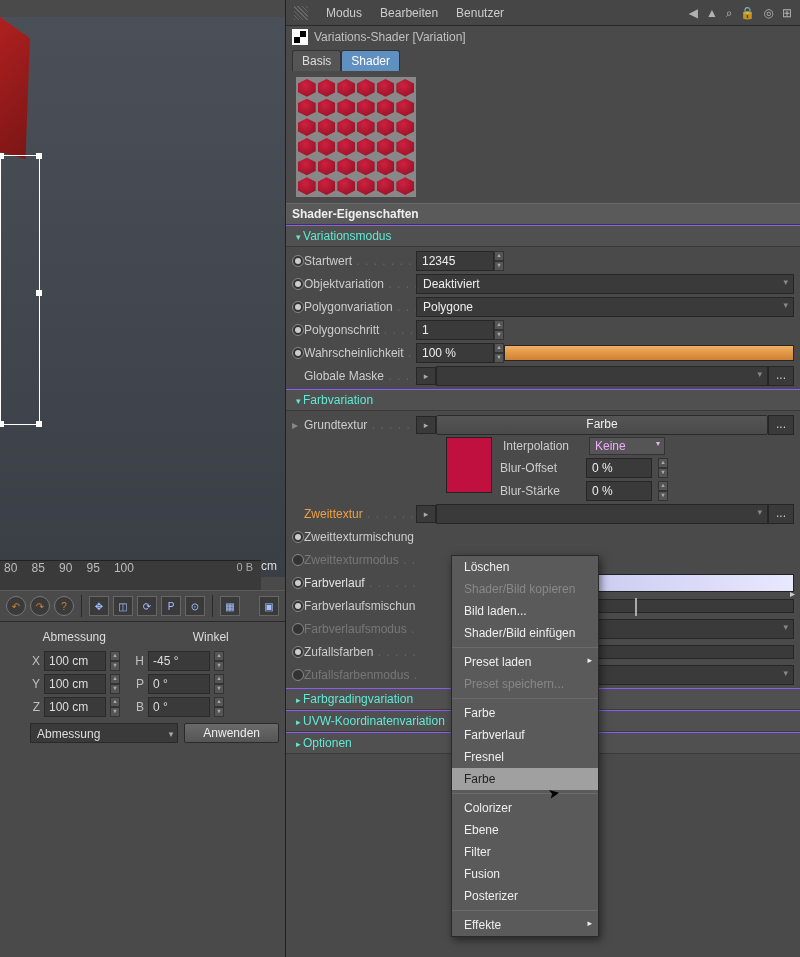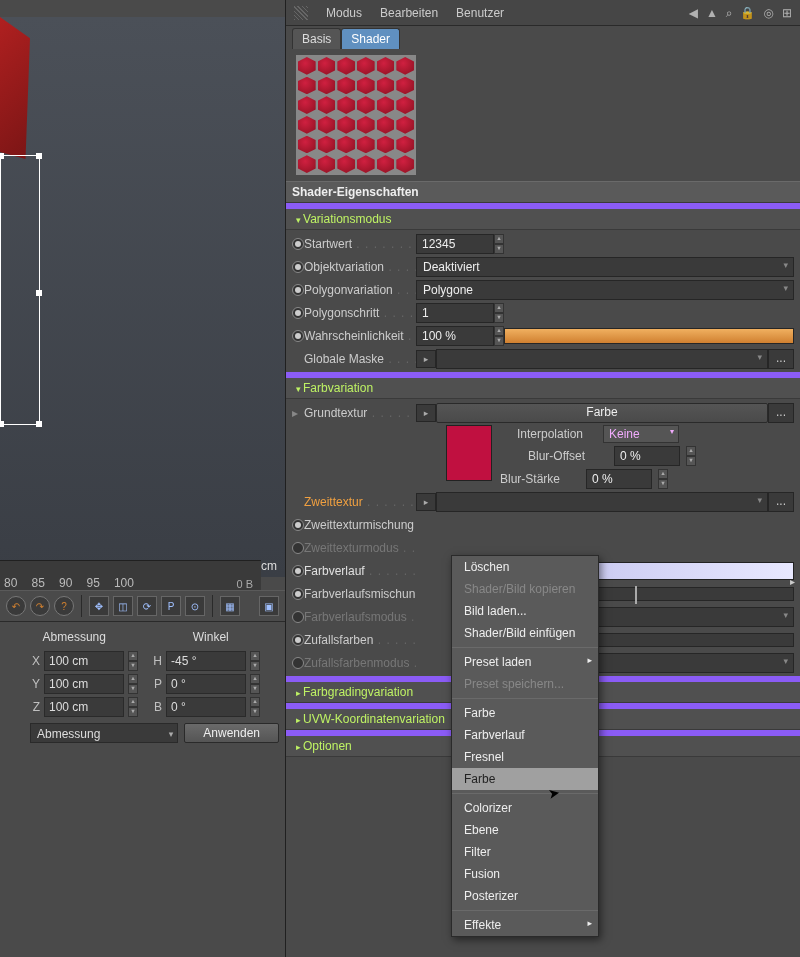--- a/index.html
+++ b/index.html
@@ -4,35 +4,35 @@
 <style>
   * { margin: 0; padding: 0; box-sizing: border-box; font-family: "Helvetica Neue", Arial, sans-serif; font-size: 12px; }
   body { background: #4a4a4a; color: #c0c0c0; width: 800px; height: 957px; overflow: hidden; position: relative; }
   
   .viewport { position: absolute; left: 0; top: 17px; width: 285px; height: 560px; background: linear-gradient(180deg, #4b5058 0%, #3a3e45 100%); }
   .viewport-sel { position: absolute; left: 0; top: 138px; width: 40px; height: 270px; border: 1px solid #fff; }
   .viewport-shape { position: absolute; left: 0; top: 0; width: 30px; height: 142px; background: linear-gradient(135deg, #b02020, #7a1515); clip-path: polygon(0 0, 100% 15%, 85% 100%, 0 95%); }
   .sel-handle { position: absolute; width: 6px; height: 6px; background: #fff; }
   .raster-label { position: absolute; bottom: 4px; right: 8px; color: #ddd; font-size: 12px; }
   
-  .timeline { position: absolute; left: 0; top: 560px; width: 261px; height: 30px; background: #3a3a3a; border-top: 1px solid #202020; display: flex; align-items: flex-end; }
+  .timeline { position: absolute; left: 0; top: 560px; width: 261px; height: 30px; background: #3a3a3a; border-top: 1px solid #202020; display: flex; align-items: flex-start; }
   .timeline-ticks { display:flex; gap: 4px; padding-left:4px; color:#bbb; font-size:11px;}
   .timeline-info { margin-left: auto; padding-right: 8px; color: #aaa; font-size: 11px; }
   
   .toolbar { position: absolute; left: 0; top: 590px; width: 285px; height: 32px; background: #4a4a4a; border-top: 1px solid #5a5a5a; border-bottom: 1px solid #2a2a2a; display: flex; align-items: center; padding: 0 6px; gap: 4px; }
   .tool-btn { width: 20px; height: 20px; border-radius: 10px; border: 1px solid #777; display:flex;align-items:center;justify-content:center; font-size:10px; color:#d08030; background:#3a3a3a; cursor:pointer;}
   .tool-sep { width: 1px; height: 22px; background: #2a2a2a; margin: 0 3px; }
   .tool-sq { width: 20px; height: 20px; background: #3a3a3a; border: 1px solid #666; display:flex;align-items:center;justify-content:center; font-size:10px; color:#a0c0ff; cursor:pointer;}
   
   .coords { position: absolute; left: 0; top: 622px; width: 285px; background: #4a4a4a; padding: 4px 6px; }
   .coord-header { display: flex; }
   .coord-header span { flex: 1; text-align: center; color: #ddd; font-size: 12px; padding: 4px; }
   .coord-row { display: flex; align-items: center; gap: 4px; margin: 3px 0; }
   .axis-label { width: 16px; text-align: right; display:inline-block; margin-left:18px;}
-  .num-input { background: #3a3a3a; border: 1px solid #2a2a2a; color: #ddd; padding: 2px 4px; width: 80px; height: 20px; }
+  .num-input { background: #3a3a3a; border: 1px solid #2a2a2a; color: #ddd; padding: 2px 4px; width: 62px; height: 20px; }
   .spinner { display:inline-flex; flex-direction:column; width:10px; height:20px;}
   .spinner b { flex:1; background:#555; border:1px solid #333; font-size:6px; text-align:center; line-height:7px; color:#aaa;}
   .coord-footer { display: flex; gap: 6px; margin-top: 6px; align-items:center;}
   .dropdown { background: #3a3a3a; border: 1px solid #2a2a2a; color: #ddd; padding: 2px 18px 2px 6px; position:relative; height:20px; line-height:16px;}
   .dropdown::after { content:"▾"; position:absolute; right:4px; font-size:9px; color:#aaa;}
   .apply-btn { background: linear-gradient(#6a6a6a,#555); border: 1px solid #2a2a2a; color: #eee; padding: 2px 18px; height:20px; border-radius:2px; cursor:pointer;}
   
   .panel { position: absolute; left: 285px; top: 0; right: 0; bottom: 0; background: #4a4a4a; border-left: 1px solid #202020; }
   .tabs { display: flex; height: 26px; background: #4a4a4a; border-bottom: 1px solid #2a2a2a; align-items:flex-end;}
   .tab { padding: 4px 10px; color: #aaa; border: 1px solid transparent; border-bottom:none; cursor:pointer;}
@@ -48,21 +48,21 @@
   .obj-icon::after{ content:""; position:absolute; inset:2px; background:conic-gradient(#000 0 25%,#fff 0 50%,#000 0 75%,#fff 0);}
   
   .subtabs { display: flex; padding: 2px 6px 0; gap: 0; }
   .subtab { padding: 3px 9px; background: #555; color: #ddd; border: 1px solid #333; border-bottom:none; border-radius:3px 3px 0 0; cursor:pointer;}
   .subtab.active { background: #6090c0; color: #fff; }
   
   .preview { margin: 6px 10px; width: 120px; height: 120px; background: #888; display: grid; grid-template-columns: repeat(6,1fr); grid-template-rows: repeat(6,1fr); gap:2px; padding:2px;}
   .preview div { background: radial-gradient(circle at 40% 35%, #d02040, #8a1020); clip-path: polygon(50% 0,100% 25%,100% 75%,50% 100%,0 75%,0 25%);}
   
   .section-title { background: #5a5a5a; color: #eee; font-weight: bold; padding: 3px 6px; border-top:1px solid #6a6a6a; border-bottom:1px solid #3a3a3a;}
-  .subsection { background: #505050; color: #bef264; padding: 3px 10px; border-top:6px solid #8b5cf6; border-bottom:1px solid #3a3a3a; cursor:pointer;}
+  .subsection { background: #505050; color: #5eead4; padding: 3px 10px; border-top:1px solid #8b5cf6; border-bottom:1px solid #3a3a3a; cursor:pointer;}
   .subsection::before { content:"▾ "; font-size:9px;}
   .subsection.collapsed::before { content:"▸ "; }
   .prop-rows { padding: 2px 0; }
   .prop-row { display: flex; align-items: center; padding: 1px 6px; min-height: 23px;}
   .radio { width: 12px; height: 12px; border-radius: 50%; border: 1px solid #888; background:#333; flex:none;}
   .radio.on::after{content:""; display:block; width:6px; height:6px; background:#ccc; border-radius:50%; margin:2px;}
   .prop-label { width: 112px; color: #ccc; position:relative; overflow:hidden; white-space:nowrap;}
   .prop-label.orange { color: #f0a040; }
   .prop-label.dim { color: #777; }
   .prop-label::after { content:" . . . . . . . . . . . . . . . . ."; color:#666; letter-spacing:1px;}
@@ -201,20 +201,24 @@
     <span>Benutzer</span>
     <div class="menu-right">
       <i>◀</i>
       <i>▲</i>
       <i>⌕</i>
       <i>🔒</i>
       <i>◎</i>
       <i>⊞</i>
     </div>
   </div>
+  <div class="obj-header">
+    <div class="obj-icon"></div>
+    <span>Variations-Shader [Variation]</span>
+  </div>
   <div class="subtabs">
     <div class="subtab">Basis</div>
     <div class="subtab active">Shader</div>
   </div>
   <div class="preview">
     <div></div>
       <div></div>
       <div></div>
       <div></div>
       <div></div>
@@ -312,21 +316,21 @@
       <div class="long-btn">Farbe</div>
       <div class="browse-btn">...</div>
     </div>
     <div class="prop-row" style="align-items:flex-start; padding-left:160px;">
       <div class="color-swatch"></div>
       <div style="display:flex; flex-direction:column; gap:3px; margin-left:8px;">
         <div style="display:flex; gap:6px; align-items:center;justify-content:center;">
           <span class="mini-label">Interpolation</span>
           <div class="mini-dd">Keine</div>
         </div>
-        <div style="display:flex; gap:6px; align-items:center;margin-left:28px;">
+        <div style="display:flex; gap:6px; align-items:center;">
           <span class="mini-label">Blur-Offset</span>
           <input class="val-input" style="width: 66px;" value="0 %">
           <span class="spinner">
               <b>▴</b>
               <b>▾</b>
             </span>
         </div>
         <div style="display:flex; gap:6px; align-items:center;">
           <span class="mini-label">Blur-Stärke</span>
           <input class="val-input" style="width: 66px;" value="0 %">

